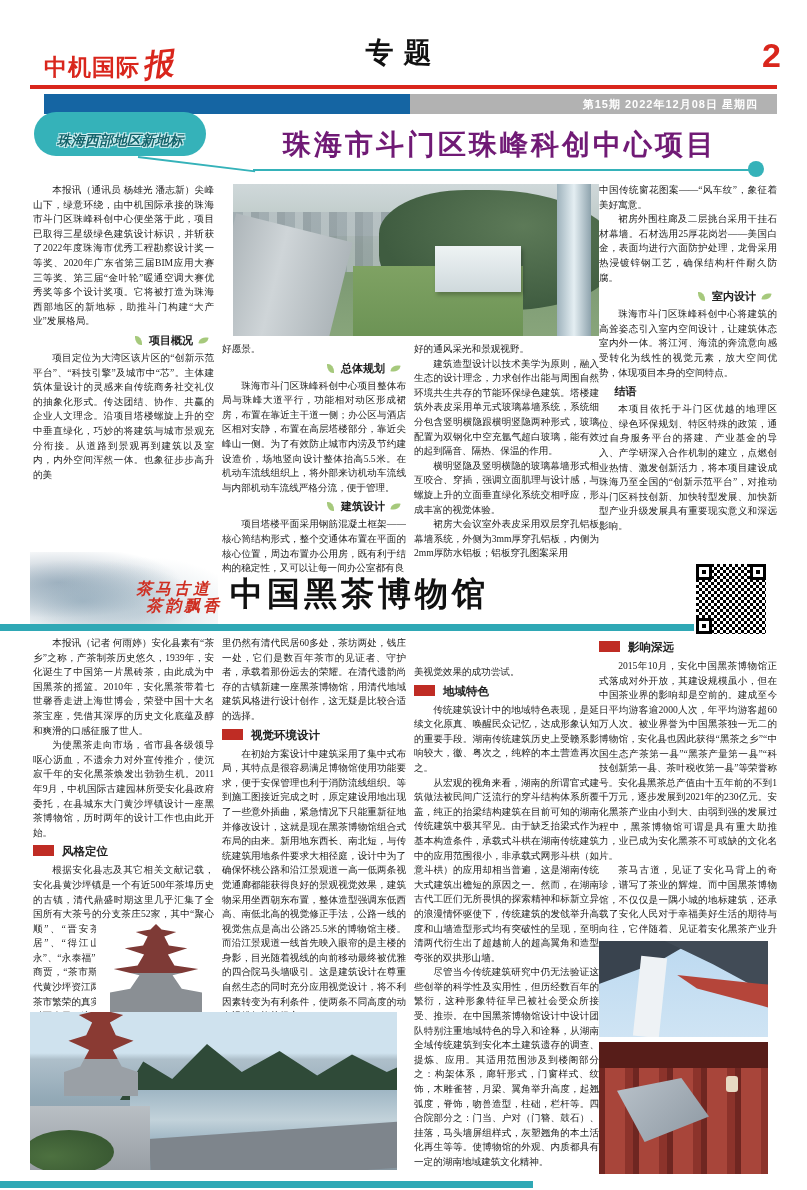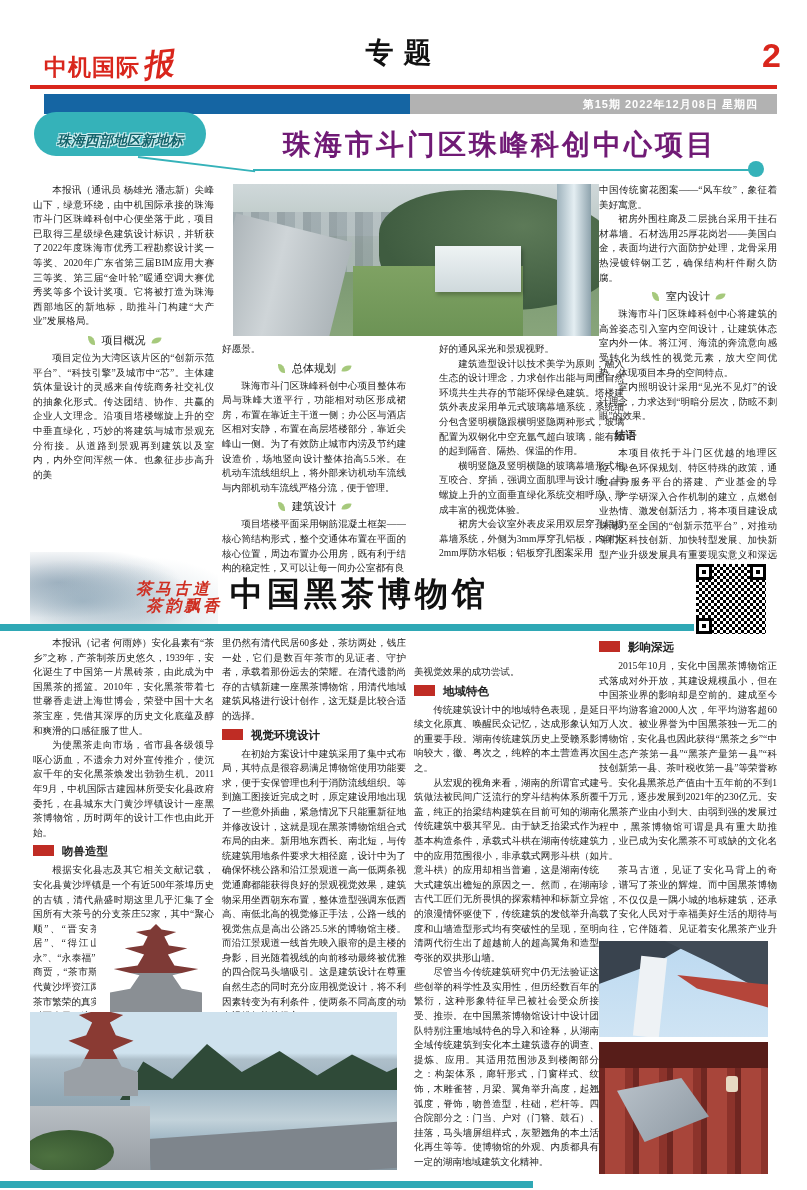--- a/index.html
+++ b/index.html
@@ -27,22 +27,22 @@
   .tag-diag{position:absolute;left:138px;top:156px;width:118px;height:2px;background:#35b2b9;
        transform:rotate(7deg);transform-origin:left center;}
   .title-rule{position:absolute;left:253px;top:169px;width:500px;height:2px;background:#35b2b9;}
   .title-dot{position:absolute;left:748px;top:161px;width:16px;height:16px;border-radius:50%;background:#35b2b9;}
   .headline1{position:absolute;left:220px;top:126px;width:560px;text-align:center;
        font-weight:900;font-size:28px;color:#701a75;letter-spacing:3px;}
   
   .col{position:absolute;overflow:hidden;z-index:1;}
   .para{margin:0;font-size:9.6px;line-height:14.6px;color:#222;text-align:justify;}
   .ind{text-indent:2em;}
-  .sec{font-family:"Liberation Sans",sans-serif;font-weight:normal;font-size:11px;color:#222;
-       text-align:center;line-height:18px;margin:2px 0;}
+  .sec{font-family:"Liberation Sans",sans-serif;font-weight:bold;font-size:11px;color:#222;
+       text-align:right;line-height:18px;margin:2px 0;}
   .lf{display:inline-block;width:7px;height:9px;background:#a6c97c;border-radius:0 85% 0 85%;margin:0 7px;vertical-align:-1px;}
   .lf.r{transform:rotate(100deg);}
   .sec-plain{font-family:"Liberation Sans",sans-serif;font-weight:bold;font-size:11px;color:#222;
        line-height:18px;margin:2px 0 2px 1.4em;}
   .sec2{font-family:Liberation Serif, serif;font-weight:bold;font-size:11.5px;color:#222;line-height:19px;margin:2px 0;}
   .rs{display:inline-block;width:21px;height:11px;background:#bf2c24;margin-right:8px;vertical-align:-1px;}
   .tail{width:96px;}
   
   .photo{position:absolute;overflow:hidden;z-index:2;}
   .photo-aerial{left:233px;top:184px;width:366px;height:152px;background:linear-gradient(180deg,#c8d2d4 0%,#b7c3bd 22%,#8fa489 40%,#7d9a74 60%,#88a57b 100%);}
@@ -142,33 +142,32 @@
   </div>
 
   <div class="col" style="left:222px;top:342px;width:184px;height:280px;">
     <p class="para">好愿景。</p>
     <div class="sec"><span class="lf"></span><span>总体规划</span><span class="lf r"></span></div>
     <p class="para ind">珠海市斗门区珠峰科创中心项目整体布局与珠峰大道平行，功能相对动区形成裙房，布置在靠近主干道一侧；办公区与酒店区相对安静，布置在高层塔楼部分，靠近尖峰山一侧。为了有效防止城市内涝及节约建设造价，场地竖向设计整体抬高5.5米。在机动车流线组织上，将外部来访机动车流线与内部机动车流线严格分流，便于管理。</p>
     <div class="sec"><span class="lf"></span><span>建筑设计</span><span class="lf r"></span></div>
     <p class="para ind">项目塔楼平面采用钢筋混凝土框架——核心筒结构形式，整个交通体布置在平面的核心位置，周边布置办公用房，既有利于结构的稳定性，又可以让每一间办公室都有良</p>
   </div>
 
-  <div class="col" style="left:439px;top:342px;width:185px;height:280px;">
+  <div class="col" style="left:414px;top:342px;width:185px;height:280px;">
     <p class="para">好的通风采光和景观视野。</p>
     <p class="para ind">建筑造型设计以技术美学为原则，融入生态的设计理念，力求创作出能与周围自然环境共生共存的节能环保绿色建筑。塔楼建筑外表皮采用单元式玻璃幕墙系统，系统细分包含竖明横隐跟横明竖隐两种形式，玻璃配置为双钢化中空充氩气超白玻璃，能有效的起到隔音、隔热、保温的作用。</p>
     <p class="para ind">横明竖隐及竖明横隐的玻璃幕墙形式相互咬合、穿插，强调立面肌理与设计感，与螺旋上升的立面垂直绿化系统交相呼应，形成丰富的视觉体验。</p>
     <p class="para ind">裙房大会议室外表皮采用双层穿孔铝板幕墙系统，外侧为3mm厚穿孔铝板，内侧为2mm厚防水铝板；铝板穿孔图案采用</p>
   </div>
 
   <div class="col" style="left:599px;top:183px;width:178px;height:378px;">
     <p class="para">中国传统窗花图案——“风车纹”，象征着美好寓意。</p>
     <p class="para ind">裙房外围柱廊及二层挑台采用干挂石材幕墙。石材选用25厚花岗岩——美国白金，表面均进行六面防护处理，龙骨采用热浸镀锌钢工艺，确保结构杆件耐久防腐。</p>
     <div class="sec"><span class="lf"></span><span>室内设计</span><span class="lf r"></span></div>
     <p class="para ind">珠海市斗门区珠峰科创中心将建筑的高耸姿态引入室内空间设计，让建筑体态室内外一体。将江河、海流的奔流意向感受转化为线性的视觉元素，放大空间优势，体现项目本身的空间特点。</p>
-    <p class="para ind">室内照明设计采用“见光不见灯”的设计理念，力求达到“明暗分层次，防眩不刺眼”的效果。</p>
     <div class="sec-plain">结语</div>
     <p class="para ind">本项目依托于斗门区优越的地理区位、绿色环保规划、特区特殊的政策，通过自身服务平台的搭建、产业基金的导入、产学研深入合作机制的建立，点燃创业热情、激发创新活力，将本项目建设成珠海乃至全国的“创新示范平台”，对推动斗门区科技创新、加快转型发展、加快新型产业升级发展具有重要现实意义和深远影响。</p>
   </div>
 
   <div class="wc"></div>
   <div class="seal">
     <div>茶马古道</div>
     <div class="s2">茶韵飘香</div>
   </div>
   <div class="teal-bar"></div>
@@ -176,21 +175,21 @@
   <div class="qr">
     <div class="qr-pat"></div>
     <div class="fp tl"></div>
     <div class="fp tr"></div>
     <div class="fp bl"></div>
   </div>
 
   <div class="col" style="left:33px;top:636px;width:181px;height:388px;">
     <p class="para ind">本报讯（记者 何雨婷）安化县素有“茶乡”之称，产茶制茶历史悠久，1939年，安化诞生了中国第一片黑砖茶，由此成为中国黑茶的摇篮。2010年，安化黑茶带着七世馨香走进上海世博会，荣登中国十大名茶宝座，凭借其深厚的历史文化底蕴及醇和爽滑的口感征服了世人。</p>
     <p class="para ind">为使黑茶走向市场，省市县各级领导呕心沥血，不遗余力对外宣传推介，使沉寂千年的安化黑茶焕发出勃勃生机。2011年9月，中机国际古建园林所受安化县政府委托，在县城东大门黄沙坪镇设计一座黑茶博物馆，历时两年的设计工作也由此开始。</p>
-    <div class="sec2"><span class="rs"></span><span>吻兽造型</span></div>
+    <div class="sec2"><span class="rs"></span><span>风格定位</span></div>
     <p class="para ind">根据安化县志及其它相关文献记载，安化县黄沙坪镇是一个有近500年茶埠历史的古镇，清代鼎盛时期这里几乎汇集了全国所有大茶号的分支茶庄52家，其中“聚心顺”、“晋安茶行”、“天顺长”、“乐天居”、“得江山助”、“天来香”、“裕通永”、“永泰福”等都是当年享誉全国的茶业商贾，“茶市斯为盛，两岸人烟稠”即是清代黄沙坪资江两岸</p>
     <p class="para tail">茶市繁荣的真实写照。时至今日，这</p>
   </div>
 
   <div class="col" style="left:222px;top:636px;width:184px;height:376px;">
     <p class="para">里仍然有清代民居60多处，茶坊两处，钱庄一处，它们是数百年茶市的见证者、守护者，承载着那份远去的荣耀。在清代遗韵尚存的古镇新建一座黑茶博物馆，用清代地域建筑风格进行设计创作，这无疑是比较合适的选择。</p>
     <div class="sec2"><span class="rs"></span><span>视觉环境设计</span></div>
     <p class="para ind">在初始方案设计中建筑采用了集中式布局，其特点是很容易满足博物馆使用功能要求，便于安保管理也利于消防流线组织。等到施工图接近完成之时，原定建设用地出现了一些意外插曲，紧急情况下只能重新征地并修改设计，这就是现在黑茶博物馆组合式布局的由来。新用地东西长、南北短，与传统建筑用地条件要求大相径庭，设计中为了确保怀桃公路和沿江景观道一高一低两条视觉通廊都能获得良好的景观视觉效果，建筑物采用坐西朝东布置，整体造型强调东低西高、南低北高的视觉修正手法，公路一线的视觉焦点是高出公路25.5米的博物馆主楼。而沿江景观道一线首先映入眼帘的是主楼的身影，目光随着视线的向前移动最终被优雅的四合院马头墙吸引。这是建筑设计在尊重自然生态的同时充分应用视觉设计，将不利因素转变为有利条件，使两条不同高度的动态视线都能获得完</p>
   </div>
 

